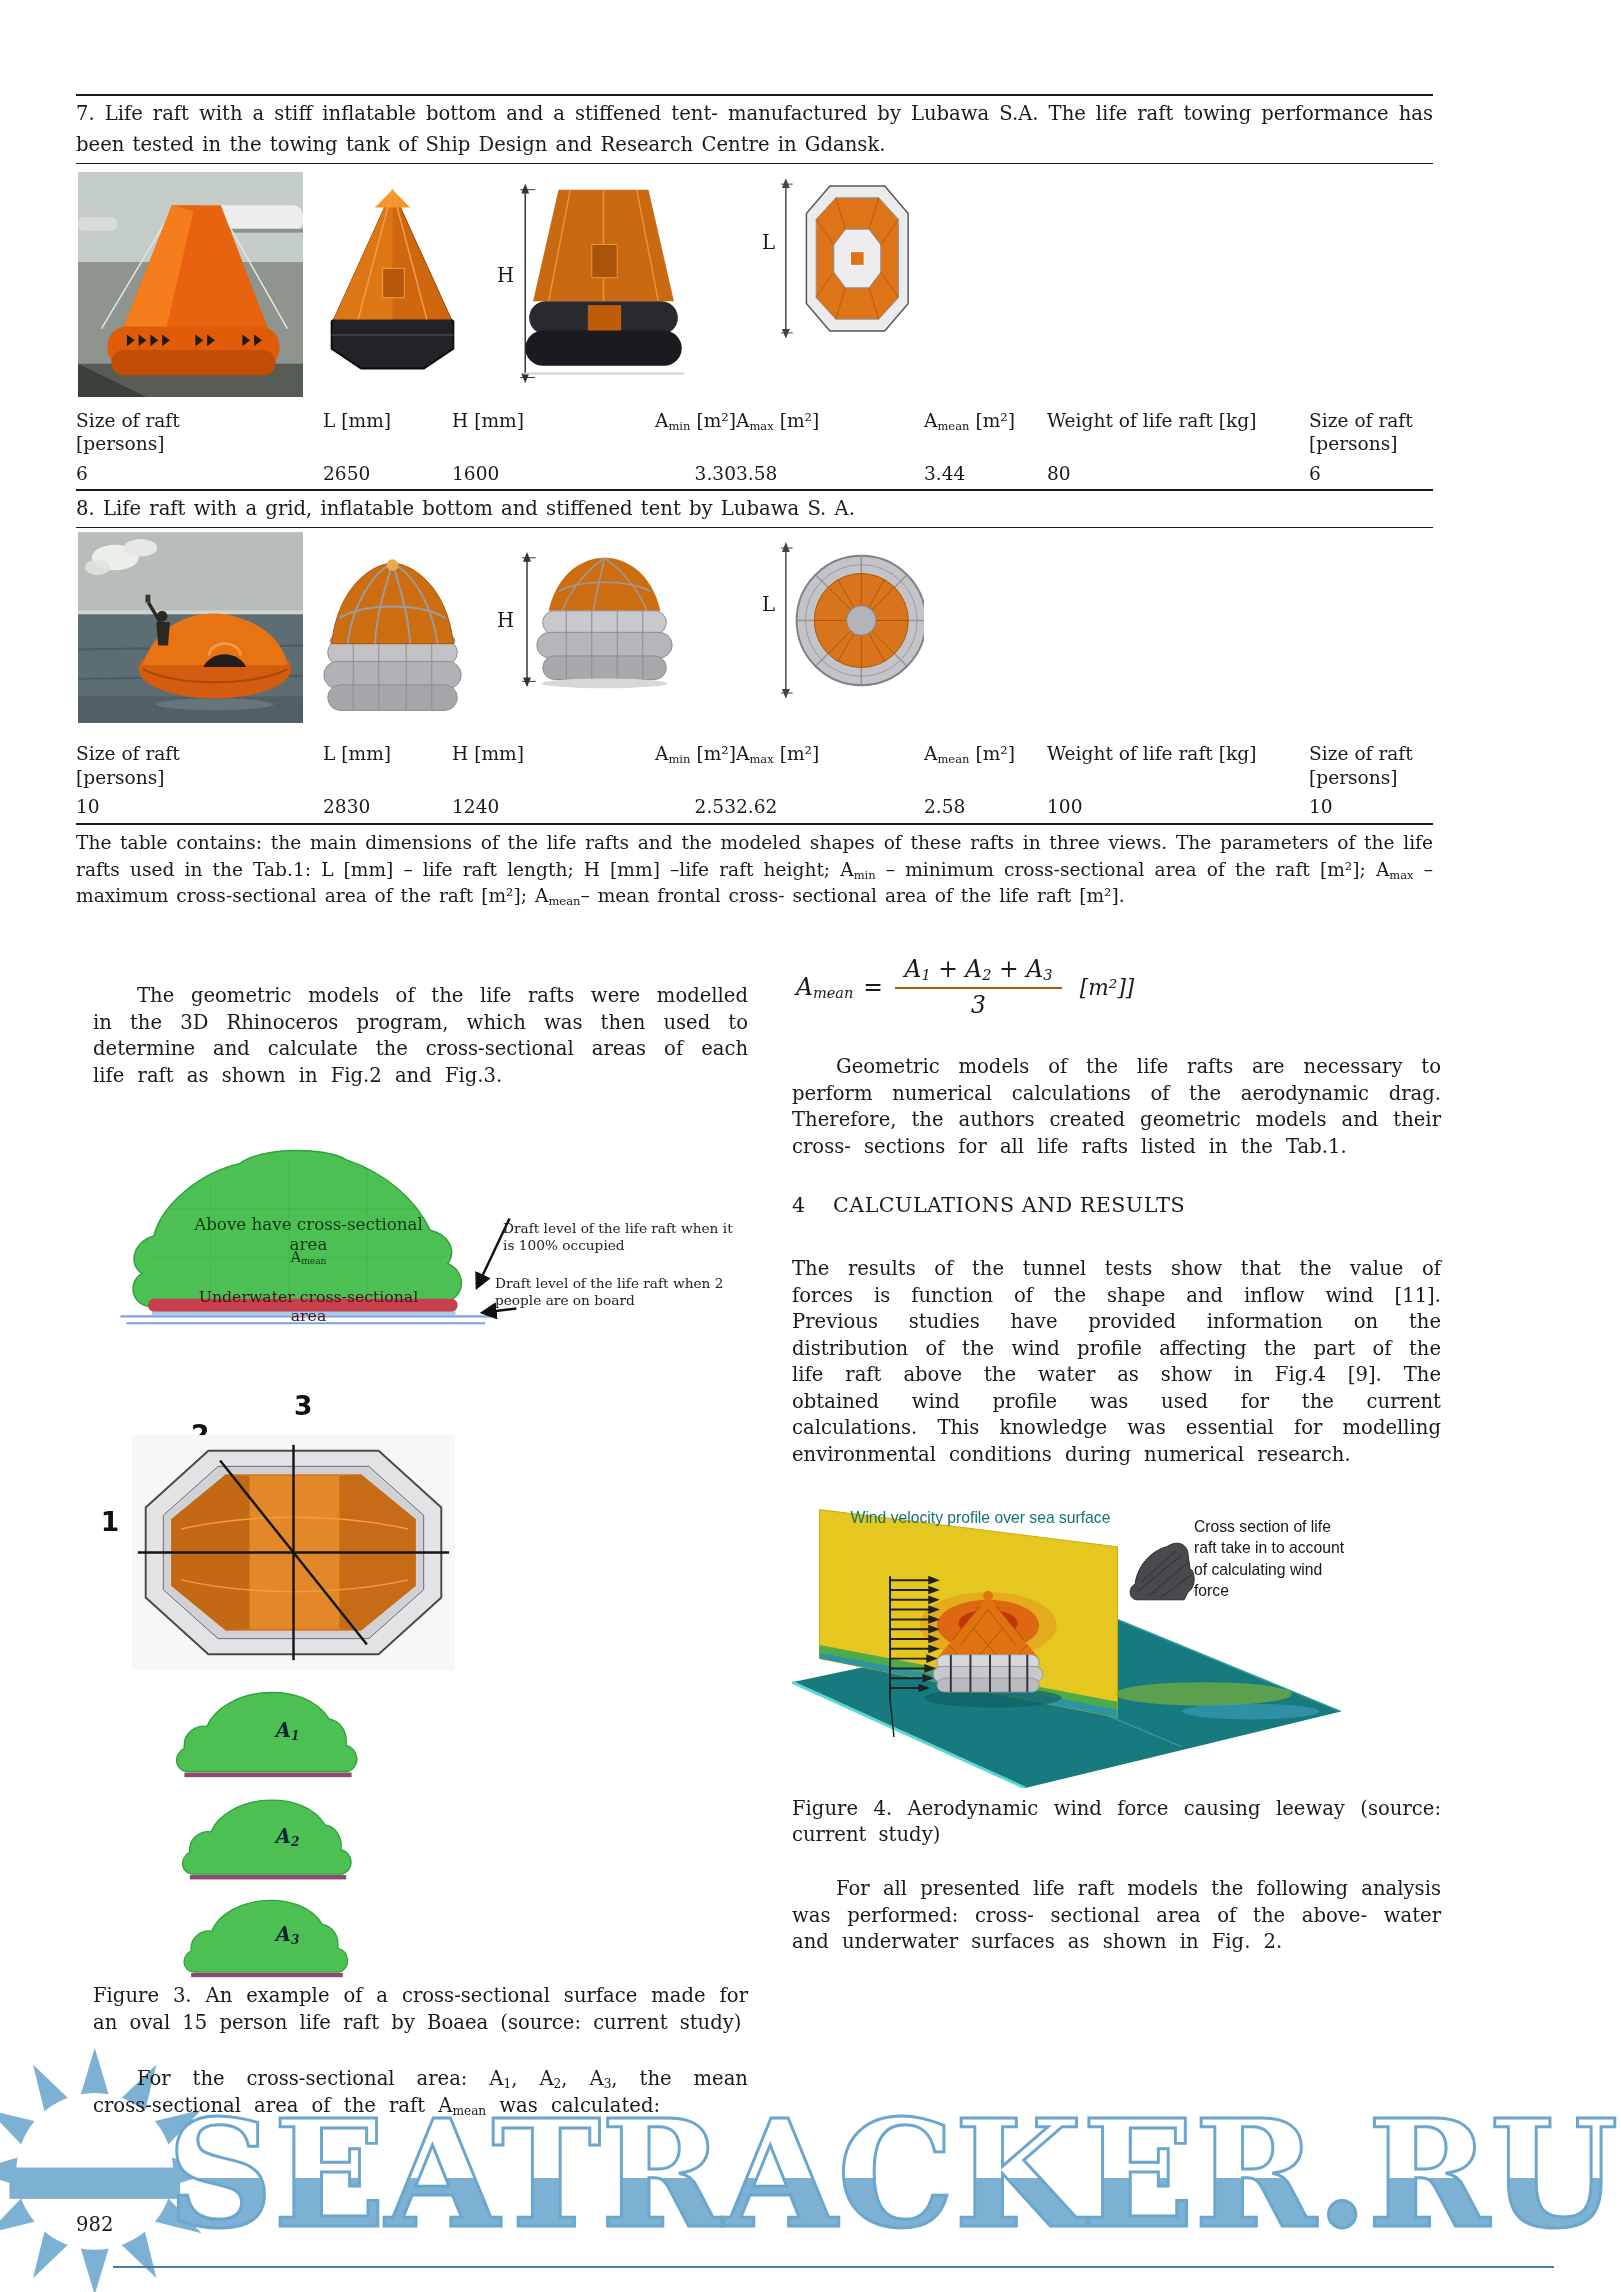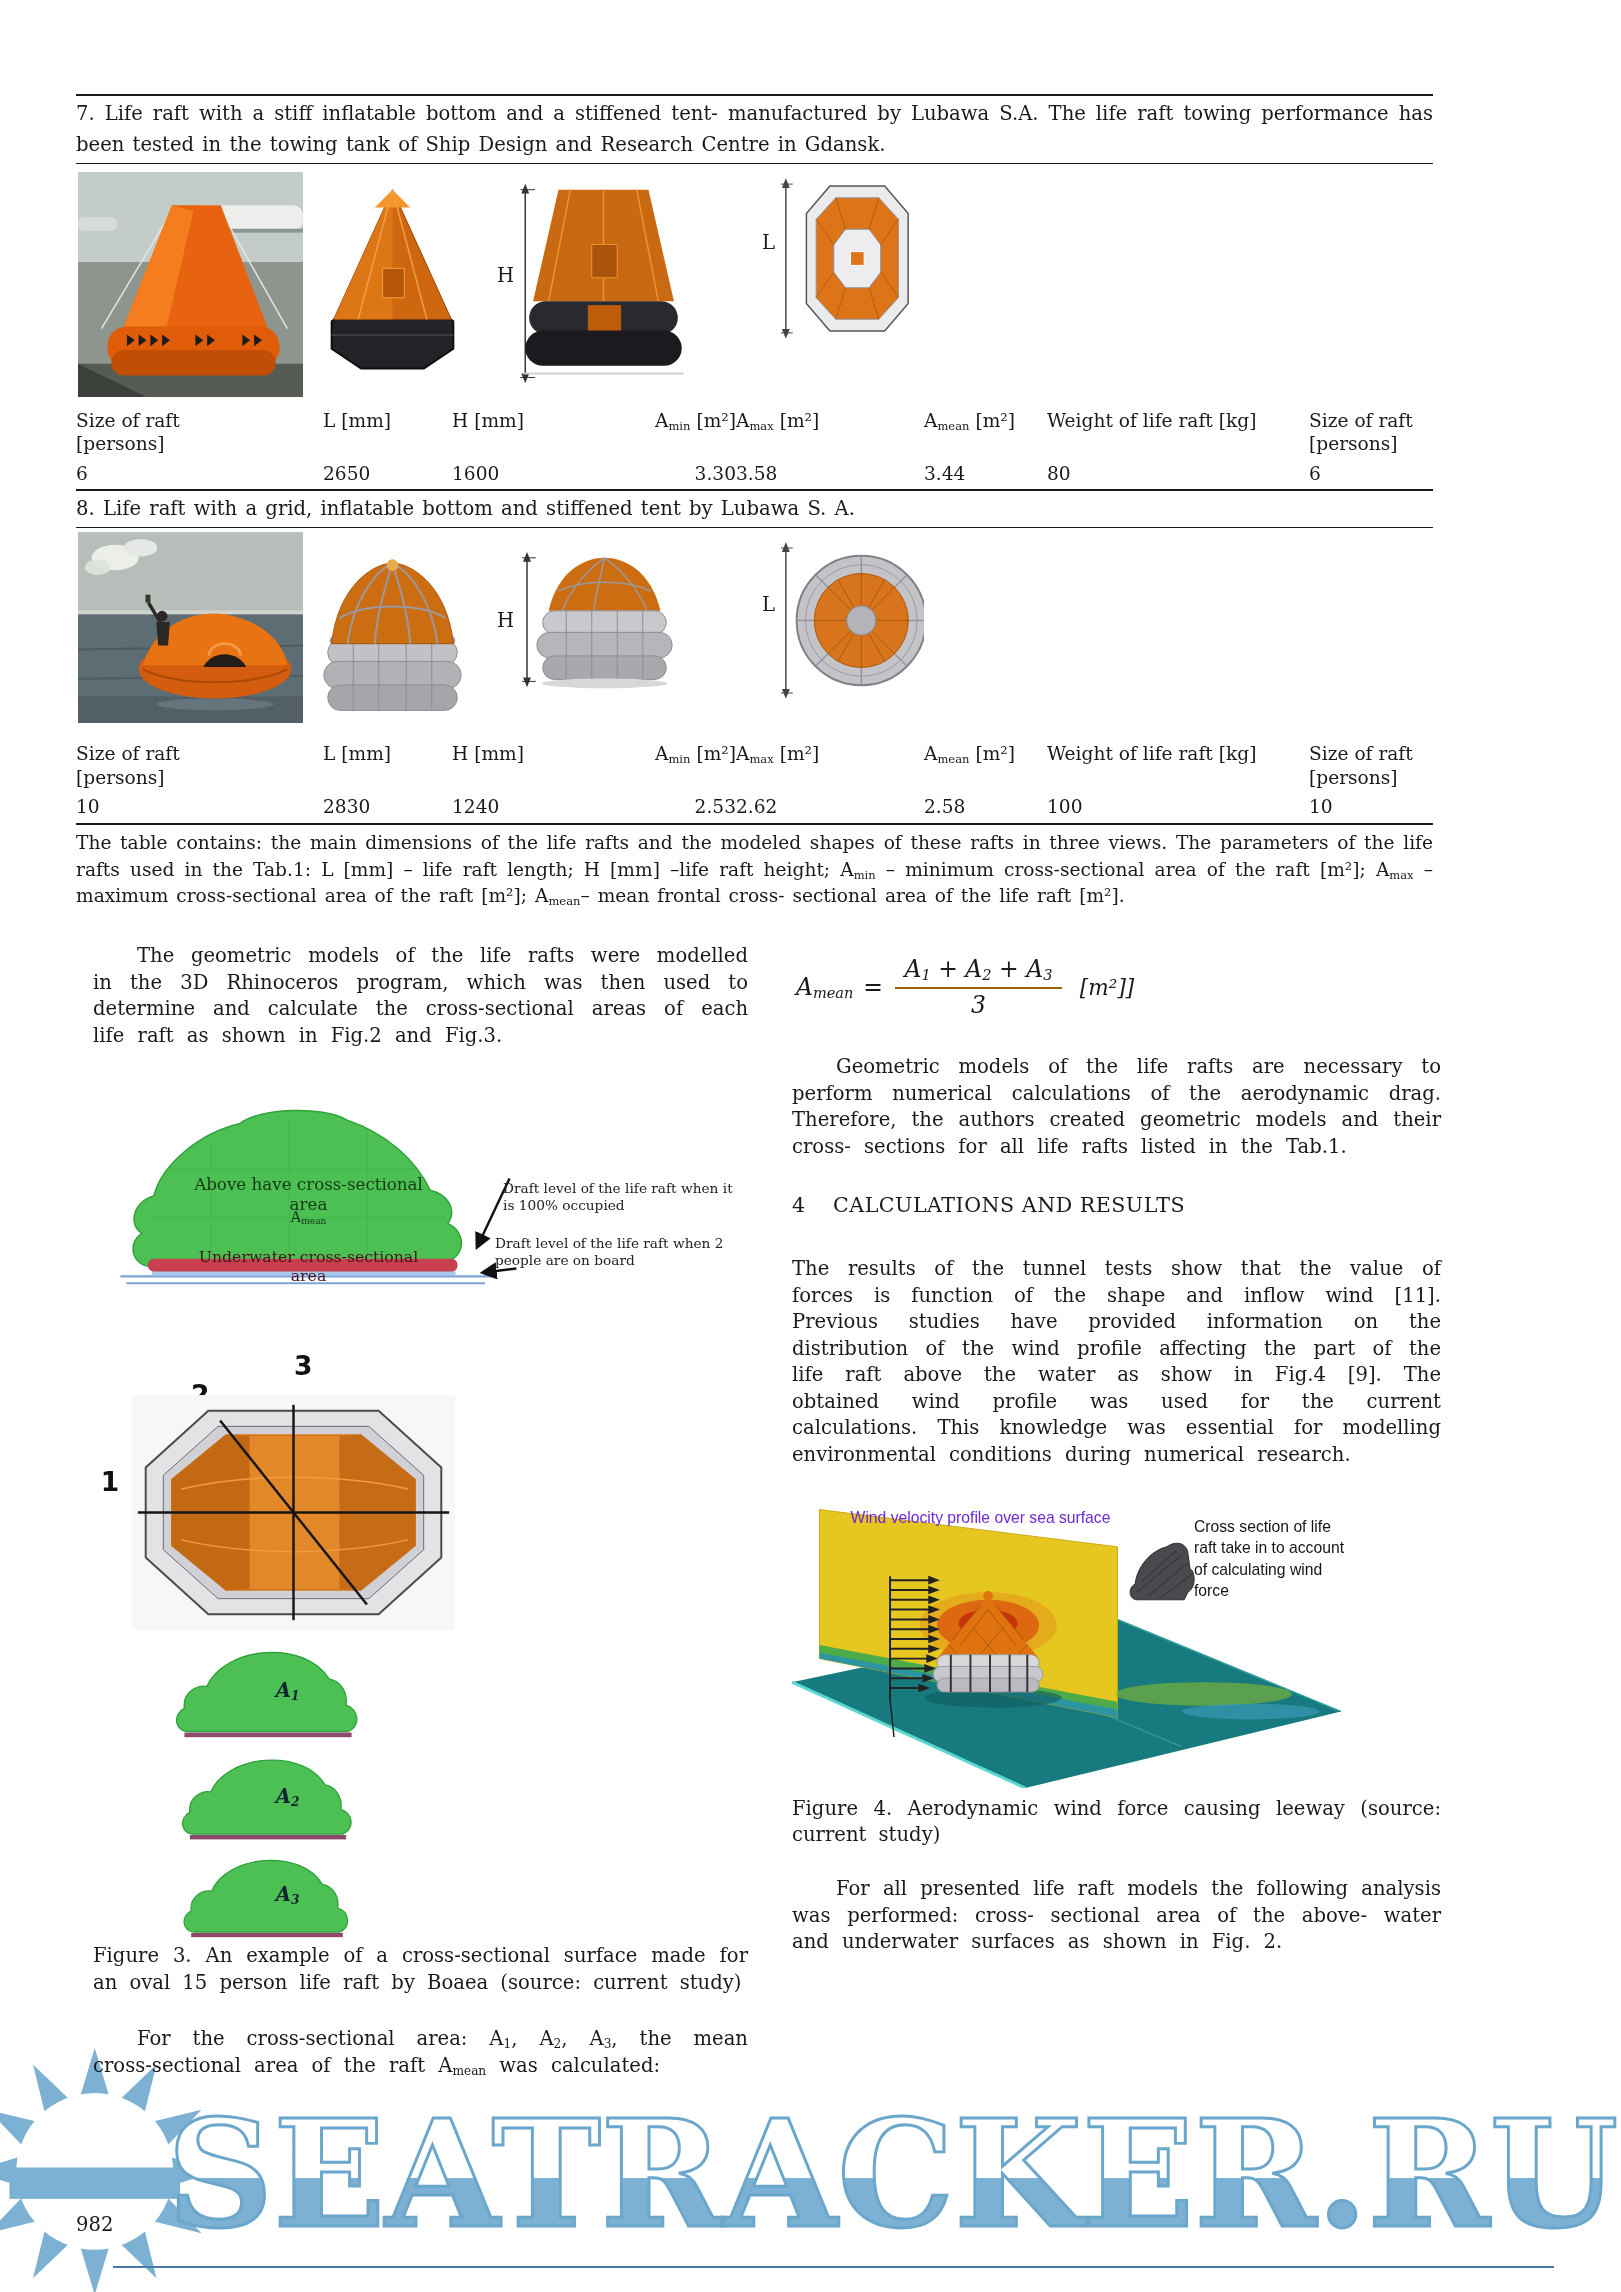--- a/index.html
+++ b/index.html
@@ -26,21 +26,21 @@
   .hrow { padding-top:5.9px; min-height:57px; align-items:flex-start; }
   .drow { padding:2px 0 3.9px; }
   .c1{width:247px;} .c2{width:129px;} .c3{width:179px;} .c4{width:105px;text-align:right;}
   .c5{width:188px;} .c6{width:123px;} .c7{width:262px;} .c8{width:123px;}
   .tfootnote { font-size:18.6px; line-height:26.5px; text-align:justify; word-spacing:2px; margin-top:5.9px; }
 
   
   .leftcol  { position:absolute; left:93px;  top:943px; width:655px; z-index:2; }
   .rightcol { position:absolute; left:792px; top:941px; width:649px; z-index:2; }
   .para { font-size:19.6px; line-height:26.5px; text-align:justify; word-spacing:6.9px; }
-  .indent { text-indent:44px; }
+  .indent { text-indent:44px;margin-top:40px; }
   .caption { font-size:19.6px; line-height:26.5px; text-align:justify; word-spacing:5.9px; }
 
   .formula { display:flex; align-items:center; margin:13.7px 0 0 3.9px; font-style:italic; font-size:23.5px; }
   .formula .lhs { margin-right:9.8px; }
   .formula .eq { margin-right:11.8px; }
   .frac { display:inline-flex; flex-direction:column; align-items:center; }
   .frac .num { padding:0 9.8px 3.9px; border-bottom:2px solid #a16207; }
   .frac .den { padding-top:2.9px; }
   .formula .unit { margin-left:17.6px; font-size:21.6px; }
 
@@ -59,21 +59,21 @@
 
   
   .fig3wrap { position:relative; margin-top:54px; height:564px; width:655px; }
   .f3num { position:absolute; font-family:"DejaVu Sans","Liberation Sans",sans-serif; font-weight:bold; font-size:26.5px; color:#111; }
   .f3area { position:absolute; font-style:italic; font-weight:bold; font-size:19.6px; color:#123; text-align:center; width:59px; }
   .fig3caption { margin-top:29px; }
 
   
   .fig4wrap { position:relative; margin-top:21.6px; height:298px; width:649px; }
   .f4-plane { position:absolute; left:57px; top:17.6px; width:263px; text-align:center;
-              font-family:"Liberation Sans","DejaVu Sans",sans-serif; font-size:15.7px; line-height:20.6px; color:#6d28d9; }
+              font-family:"Liberation Sans","DejaVu Sans",sans-serif; font-size:15.7px; line-height:20.6px; color:#0f766e; }
   .f4-note  { position:absolute; left:402px; top:25.5px; width:157px;
               font-family:"Liberation Sans","DejaVu Sans",sans-serif; font-size:15.7px; line-height:21.6px; color:#151515; }
   .fig4caption { margin-top:7.8px; }
 
   
   .pagenum { position:absolute; left:76px; top:2213px; font-size:19.6px; z-index:3; }
   .bottomline { position:absolute; left:113px; top:2266px; width:1441px; height:2px; background:#4a7aa8; z-index:2; }
   .wm-text { position:absolute; left:167px; top:2098px; width:1455px; height:157px; z-index:1; }
   .wm-sun  { position:absolute; left:-17.6px; top:2042px; width:247px; height:251px; z-index:1; }
 </style>

